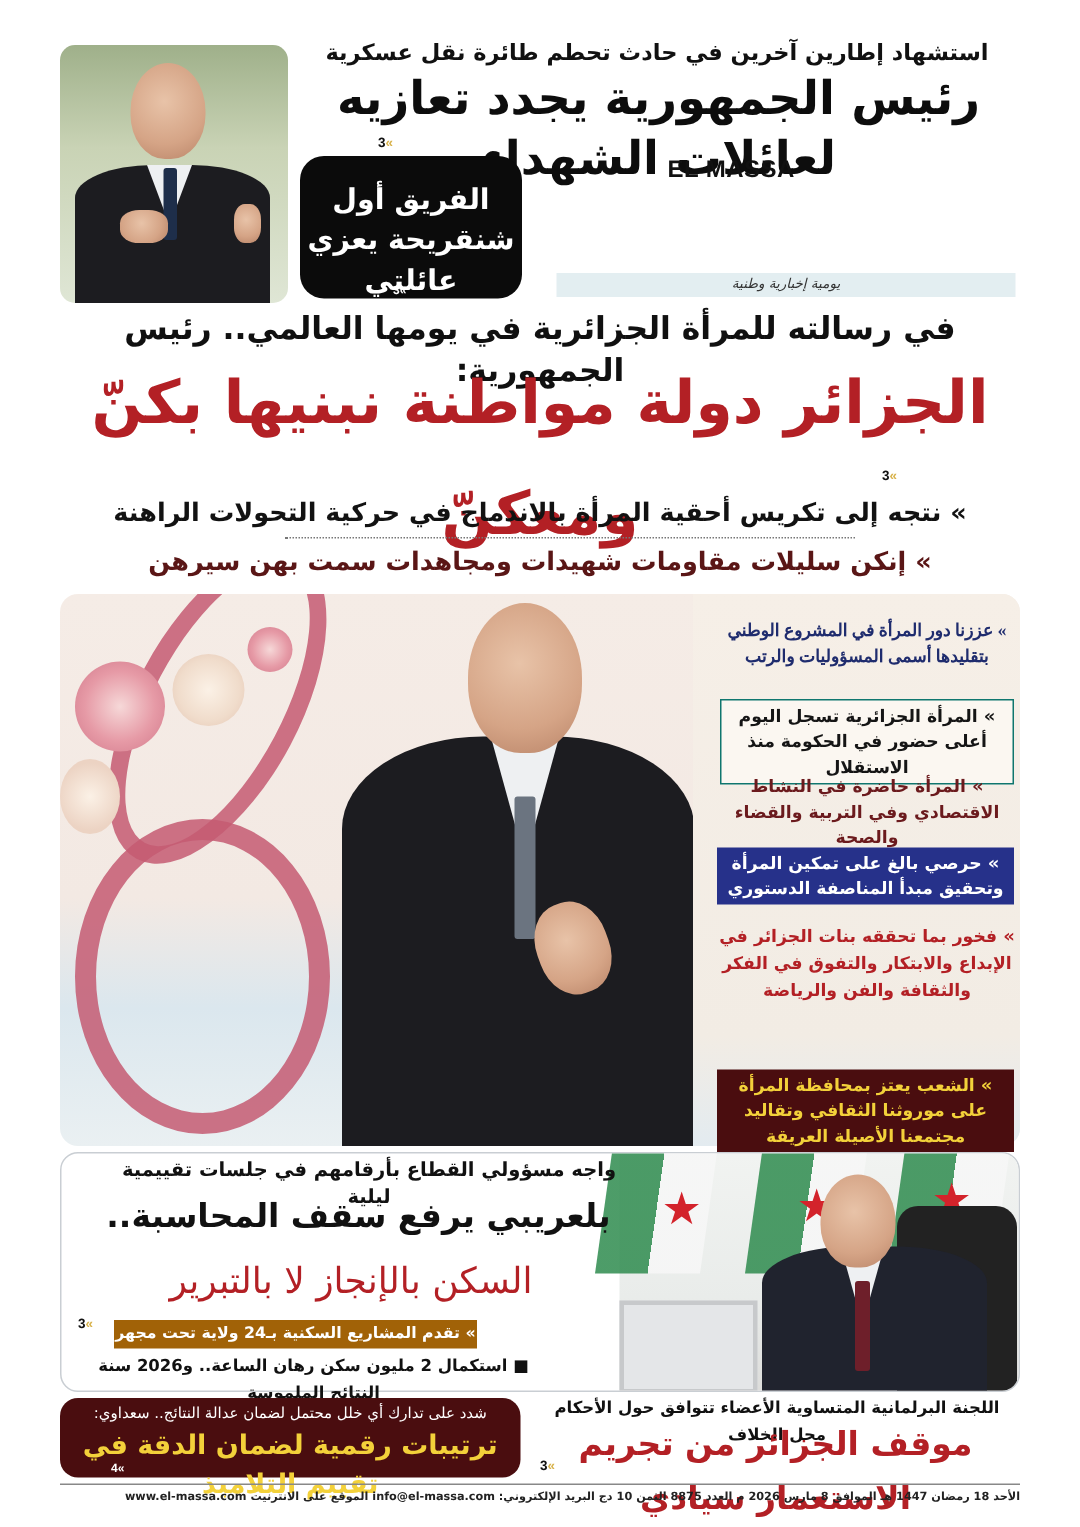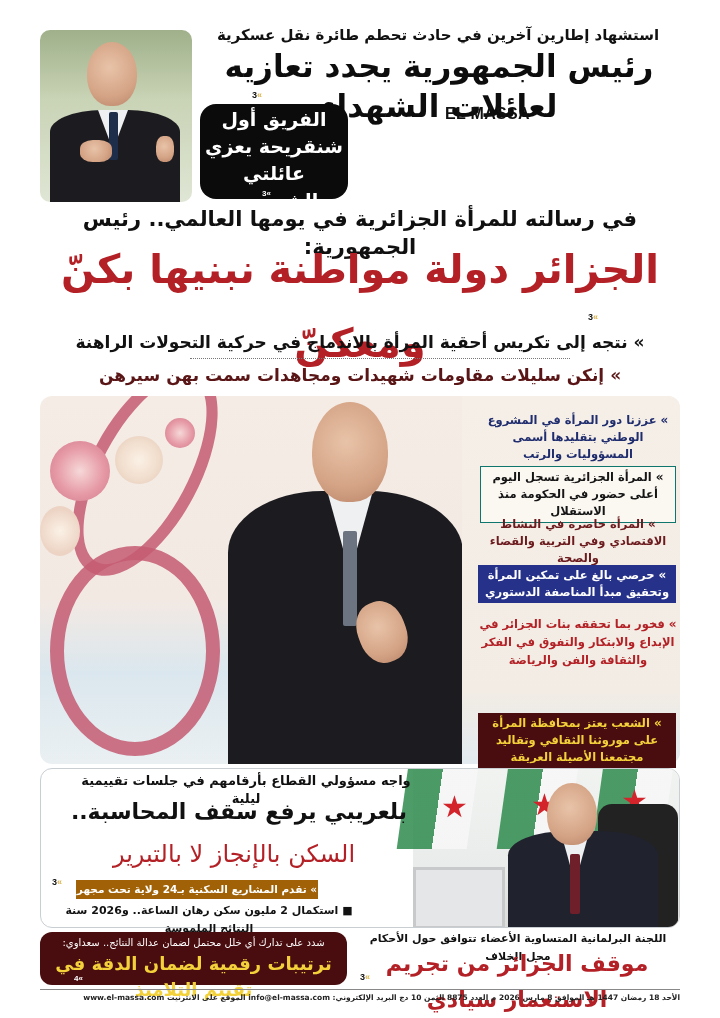--- a/index.html
+++ b/index.html
@@ -10,21 +10,21 @@
   .ref .arr { color: #d8b24a; }
 
   
   #top-photo { left: 40px; top: 30px; width: 152px; height: 172px; border-radius: 10px; overflow: hidden;
     background: linear-gradient(180deg,#9fb08a 0%,#c9d3b5 40%,#dfe6d5 100%); }
   #top-kicker { left: 200px; top: 26px; width: 476px; text-align: center; font-size: 15px; font-weight: bold; color: #111; }
   #top-headline { left: 196px; top: 46px; width: 486px; text-align: center; font-size: 31px; font-weight: bold; color: #0d0d0d; letter-spacing: -0.5px; line-height: 40px; }
   #top-headline-ref { left: 252px; top: 90px; }
 
   #chengriha-box { left: 200px; top: 104px; width: 148px; height: 95px; background: #0b0b0b; border-radius: 16px;
-    color: #fff; text-align: center; padding-top: 2px; }
+    color: #fff; text-align: center; padding-top: 16px; }
   #chengriha-box .ln { font-size: 19px; font-weight: bold; line-height: 27px; display: block; }
   #chengriha-box .ref { color: #fff; position: absolute; left: 62px; bottom: 1px; font-size: 8px; }
 
   
   #masthead { left: 365px; top: 100px; width: 315px; height: 102px; }
   #logo-en { position: absolute; left: 80px; top: 5px; font-family: "Liberation Sans", sans-serif; font-weight: bold; font-size: 16px; color: #111; direction: ltr; letter-spacing: 0.3px; }
   #logo-ar { position: absolute; left: 2px; top: 16px; width: 310px; height: 62px; display: flex; align-items: flex-end; justify-content: center;
     font-size: 66px; font-weight: bold; color: #050505; line-height: 62px;
     text-shadow: 0 0 0 #000, 2px 2px 0 #9a9a9a, -2px -2px 0 #d0d0d0, 2px -2px 0 #bdbdbd, -2px 2px 0 #bdbdbd, 3px 3px 0 #666; }
   #logo-tagline { position: absolute; left: 6px; top: 82px; width: 306px; height: 16px; background: #e3eef1; text-align: center;
@@ -38,21 +38,21 @@
   #lead-divider { left: 190px; top: 358px; width: 380px; border-top: 1px dotted #777; }
   #lead-sub2 { left: 40px; top: 362px; width: 640px; text-align: center; font-size: 17px; font-weight: bold; color: #5a1616; line-height: 26px; letter-spacing: 1.5px; }
 
   
   #main-photo { left: 40px; top: 396px; width: 640px; height: 368px; border-radius: 12px; overflow: hidden;
     background: linear-gradient(180deg,#f5ece6 0%,#f3e9e3 55%,#dbe7ee 75%,#eaf0f2 100%); }
   #photo-right-panel { position: absolute; right: 0; top: 0; width: 218px; height: 368px;
     background: linear-gradient(180deg,#f6efe7 0%,#f2ece4 80%,#e3ebf0 100%); }
   .bl { position: absolute; text-align: center; font-size: 11.5px; font-weight: bold; line-height: 17px; }
   .bl .chev { font-size: 12px; }
-  #b1 { left: 478px; top: 412px; width: 200px; color: #1f2c6e; }
+  #b1 { left: 478px; top: 412px; width: 200px; color: #1f2c6e; font-family: Liberation Serif, serif; }
   #b2 { left: 480px; top: 466px; width: 196px; color: #151515; border: 1px solid #0f766e; background: #fbf7f1; padding: 2px 2px; }
   #b3 { left: 478px; top: 516px; width: 200px; color: #6b1a1d; }
   #b4 { left: 478px; top: 565px; width: 198px; color: #fff; background: #26318a; padding: 2px 2px; }
   #b5 { left: 478px; top: 615px; width: 200px; color: #b32025; line-height: 18px; }
   #b6 { left: 478px; top: 681px; width: 198px; color: #f3d13a; background: #4a0d0f; padding: 2px 2px; margin-top: 32px; }
 
   
   #housing-block { left: 40px; top: 768px; width: 640px; height: 160px; border-radius: 12px; border: 1px solid #c9ced3; overflow: hidden; background: #fff; }
   #housing-photo { position: absolute; left: 372px; top: 0; width: 268px; height: 160px;
     background: linear-gradient(180deg,#f1f3f1 0%,#e9ecea 60%,#dcdcda 100%); }
@@ -104,20 +104,21 @@
 
 <div id="chengriha-box" class="abs">
   <span class="ln">الفريق أول</span>
   <span class="ln">شنقريحة يعزي</span>
   <span class="ln">عائلتي الشهيدين</span>
   <span class="ref"><span>3</span><span>«</span></span>
 </div>
 
 <div id="masthead" class="abs">
   <span id="logo-en">EL MASSA</span>
+  <div id="logo-tagline">يومية إخبارية وطنية</div>
 </div>
 
 <div id="lead-kicker" class="abs">في رسالته للمرأة الجزائرية في يومها العالمي.. رئيس الجمهورية:</div>
 <div id="lead-headline" class="abs">الجزائر دولة مواطنة نبنيها بكنّ ومعكنّ</div>
 <div id="lead-ref" class="abs ref"><span>3</span><span class="arr">«</span></div>
 
 <div id="lead-sub1" class="abs"><span>»</span> <span>نتجه إلى تكريس أحقية المرأة بالاندماج في حركية التحولات الراهنة</span></div>
 <div id="lead-divider" class="abs"></div>
 <div id="lead-sub2" class="abs"><span>»</span> <span>إنكن سليلات مقاومات شهيدات ومجاهدات سمت بهن سيرهن</span></div>
 

